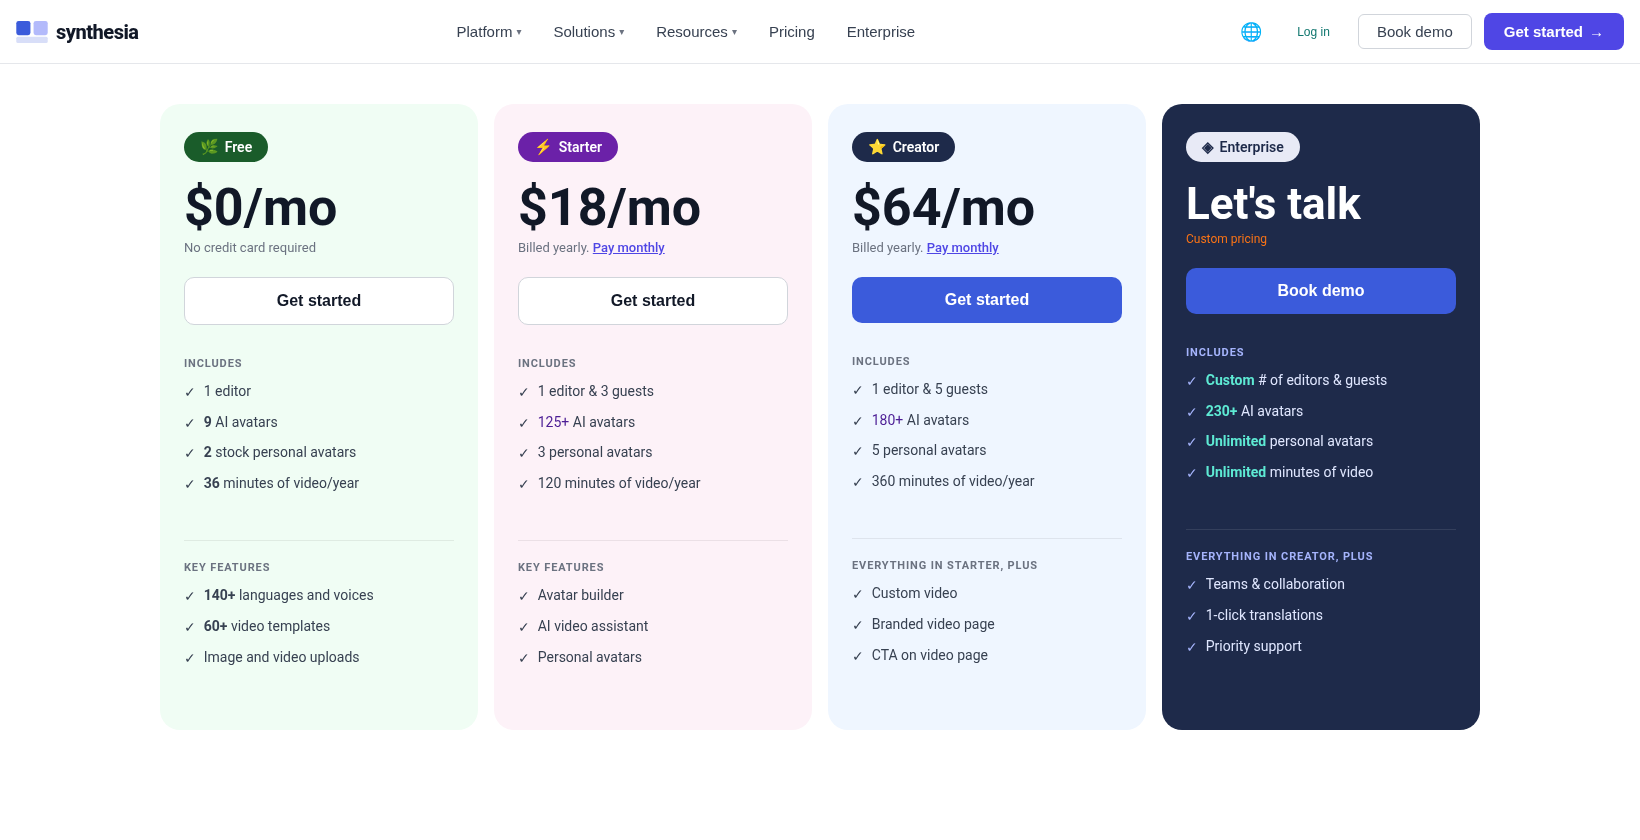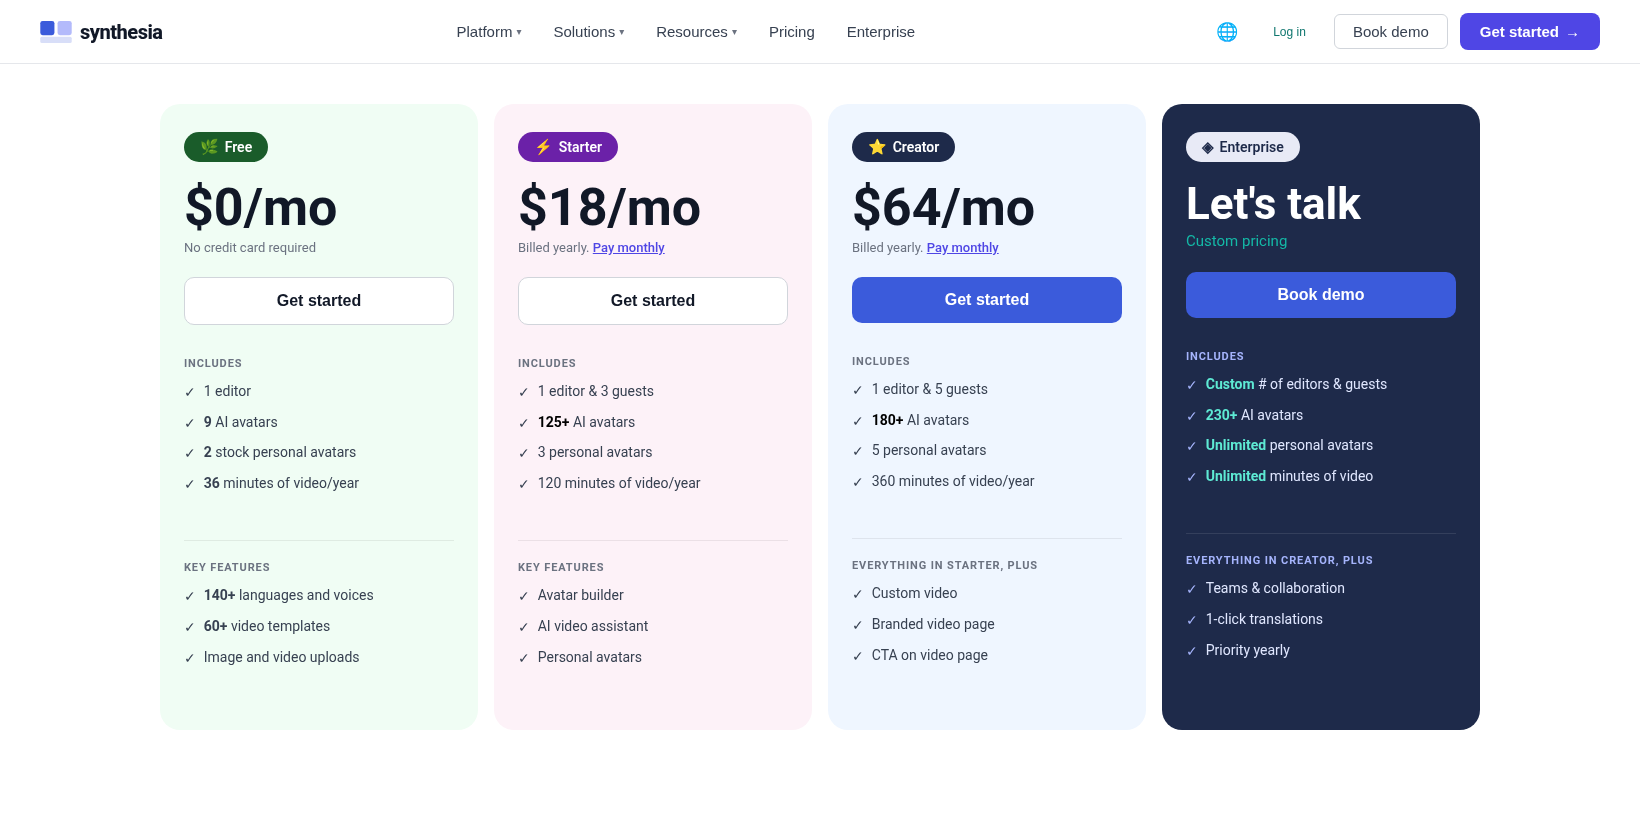--- a/index.html
+++ b/index.html
@@ -1,21 +1,21 @@
 <!DOCTYPE html>
 <html><head>
   <meta charset="utf-8">
   <style>
     * { box-sizing: border-box; margin: 0; padding: 0; }
     body { font-family: -apple-system, BlinkMacSystemFont, 'Segoe UI', Roboto, sans-serif; background: #fff; }
 
     
     nav {
       display: flex; align-items: center; justify-content: space-between;
-      padding: 0 40px; height: 64px; border-bottom: 1px solid #e5e7eb;
+      padding: 0 16px; height: 64px; border-bottom: 1px solid #e5e7eb;
       position: sticky; top: 0; background: #fff; z-index: 100;
     }
     .logo-icon { width: 32px; height: 22px; }
     .nav-links { display: flex; align-items: center; gap: 4px; }
     .nav-link {
       display: flex; align-items: center; gap: 4px; padding: 8px 14px;
       font-size: 15px; color: #374151; cursor: pointer; border-radius: 6px;
       text-decoration: none; background: none; border: none;
     }
     .nav-link .chevron { font-size: 10px; color: #6b7280; }
@@ -71,21 +71,21 @@
     
     .price {
       font-size: 52px; font-weight: 700; line-height: 1; margin-bottom: 6px;
       color: #111827;
     }
     .card-enterprise .price { color: #fff; font-size: 44px; }
     .price-sub {
       font-size: 13px; color: #6b7280; margin-bottom: 22px;
     }
     .price-sub .pay-monthly { color: #4f46e5; font-weight: 500; text-decoration: underline; }
-    .card-enterprise .custom-pricing { font-size: 15px; color: #14b8a6; margin-bottom: 22px; }
+    .card-enterprise .custom-pricing { font-size: 12px; color: #f97316; margin-bottom: 22px; }
 
     
     .cta-btn {
       width: 100%; padding: 14px; border-radius: 10px; font-size: 16px;
       font-weight: 600; cursor: pointer; margin-bottom: 28px; border: none;
     }
     .cta-free { background: #fff; color: #111827; border: 1.5px solid #d1d5db; }
     .cta-starter { background: #fff; color: #111827; border: 1.5px solid #d1d5db; }
     .cta-creator { background: #3b5bdb; color: #fff; }
     .cta-enterprise { background: #3b5bdb; color: #fff; }
@@ -105,21 +105,21 @@
     }
     .card-enterprise .feature-list li { color: #e0e7ff; }
     .check {
       color: #6b7280; font-size: 14px; flex-shrink: 0; margin-top: 1px;
     }
     .card-free .check { color: #374151; }
     .card-starter .check { color: #374151; }
     .card-creator .check { color: #374151; }
     .card-enterprise .check { color: #a5b4fc; }
     .feature-highlight { font-weight: 700; }
-    .feature-highlight-blue { font-weight: 700; color: #000000; }
+    .feature-highlight-blue { font-weight: 400; color: #4c1d95; }
     .card-enterprise .feature-highlight { font-weight: 700; color: #5eead4; }
 
     .divider { height: 1px; background: rgba(0,0,0,0.07); margin: 16px 0; }
     .card-enterprise .divider { background: rgba(255,255,255,0.1); }
   </style>
 </head>
 <body>
 
 <nav>
   <div style="display:flex;align-items:center;gap:8px;cursor:pointer;">
@@ -346,19 +346,19 @@
         <li>
             <span class="check">✓</span>
             <span>Teams &amp; collaboration</span>
           </li>
         <li>
             <span class="check">✓</span>
             <span>1-click translations</span>
           </li>
         <li>
             <span class="check">✓</span>
-            <span>Priority yearly</span>
+            <span>Priority support</span>
           </li>
       </ul>
     </div>
 
   </div>
 </main>
 
 </body></html>

